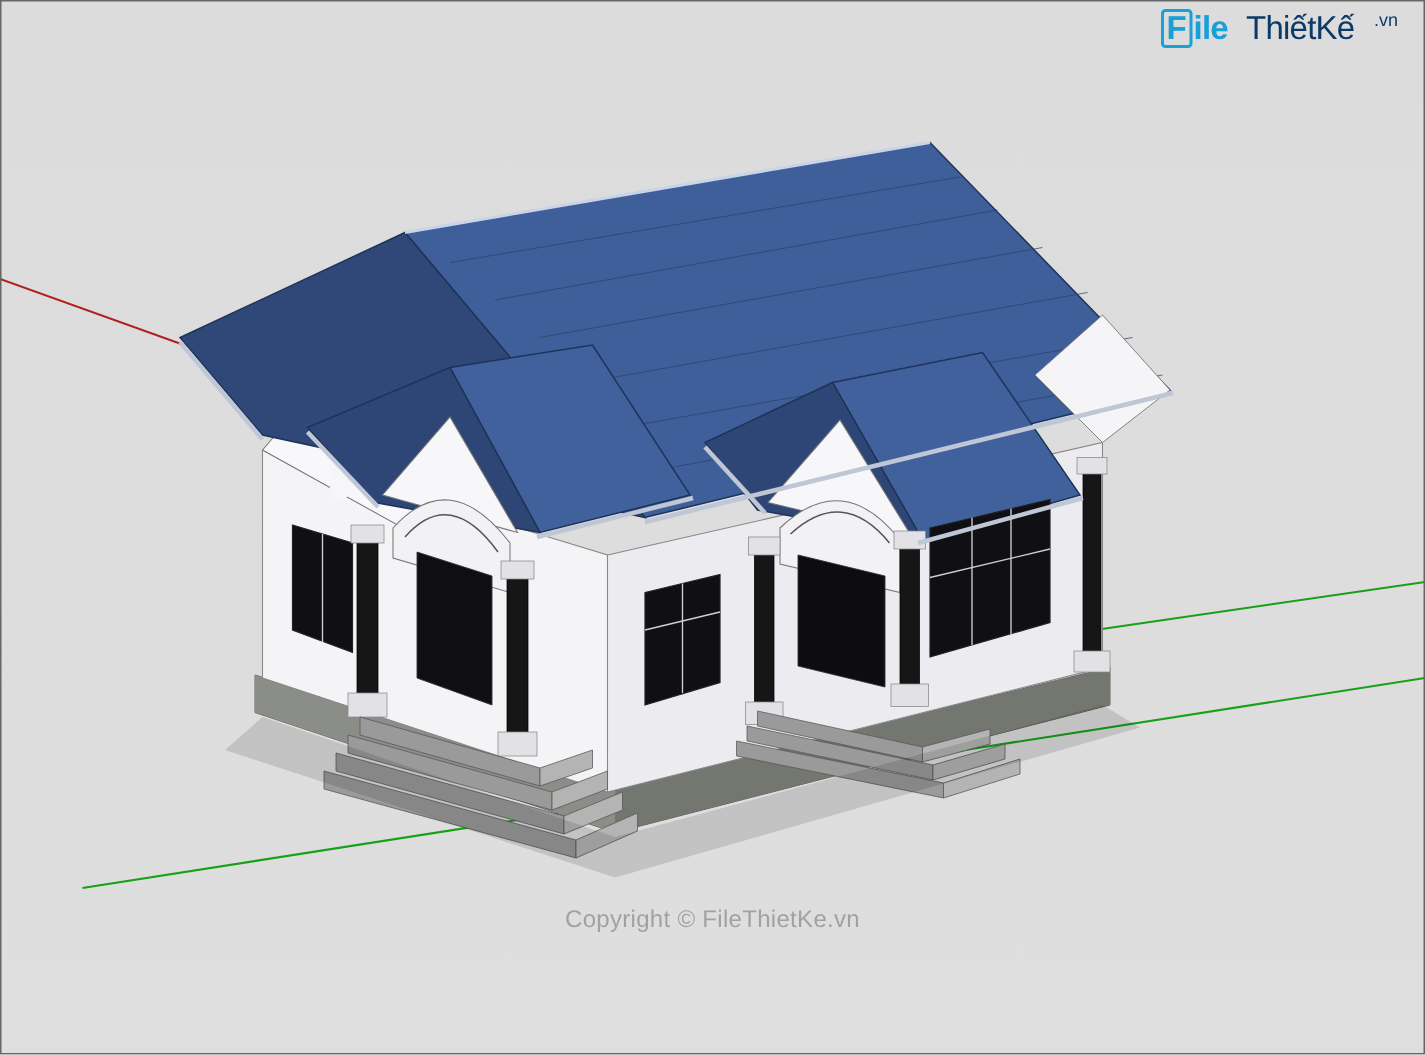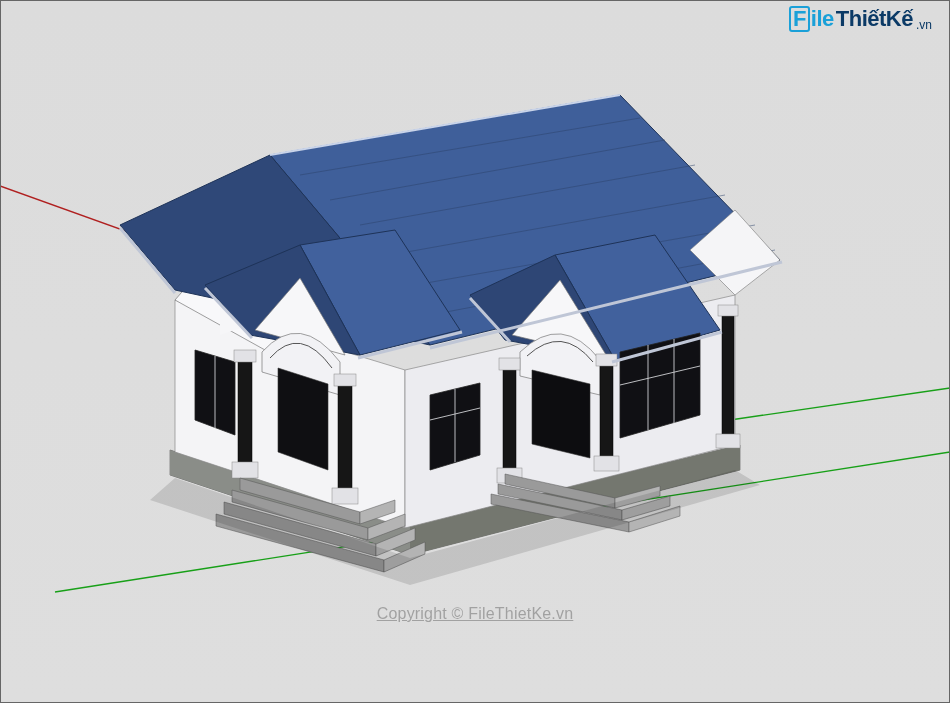--- a/index.html
+++ b/index.html
@@ -27,62 +27,61 @@
     position: absolute;
     inset: 0;
     width: 950px;
     height: 703px;
   }
   .logo-wrap {
     position: absolute;
     top: 6px;
     right: 18px;
     display: flex;
-    align-items: flex-end;
-    gap: 2px;
+    align-items: flex-start;
+    gap: 12px;
     margin-left: 44px;
   }
   .logo-file {
     font-size: 22px;
     font-weight: 700;
     color: #1aa0d8;
     letter-spacing: -0.5px;
   }
   .logo-file .f-cap {
     display: inline-block;
     border: 2px solid #1aa0d8;
     border-radius: 3px;
     padding: 0 2px;
     margin-right: 1px;
     line-height: 1;
   }
   .logo-thietke {
     font-size: 22px;
-    font-weight: 700;
+    font-weight: 400;
     color: #0b3a66;
     letter-spacing: -0.5px;
   }
   .logo-vn {
     font-size: 12px;
     font-weight: 400;
     color: #0b3a66;
     margin-left: 1px;
   }
   .copyright {
     position: absolute;
     left: 0;
     right: 0;
     bottom: 80px;
     text-align: center;
     font-size: 16px;
     color: rgba(50,50,50,0.35);
     user-select: none;
     pointer-events: none;
     letter-spacing: 0.2px;
-    text-decoration: underline;
   }
 </style>
 </head>
 <body>
 
 <div class="canvas">
 
   <svg class="scene" viewBox="0 0 950 703">
 
     <line x1="0" y1="186" x2="220" y2="265" stroke="#b02020" stroke-width="1.4"></line>

